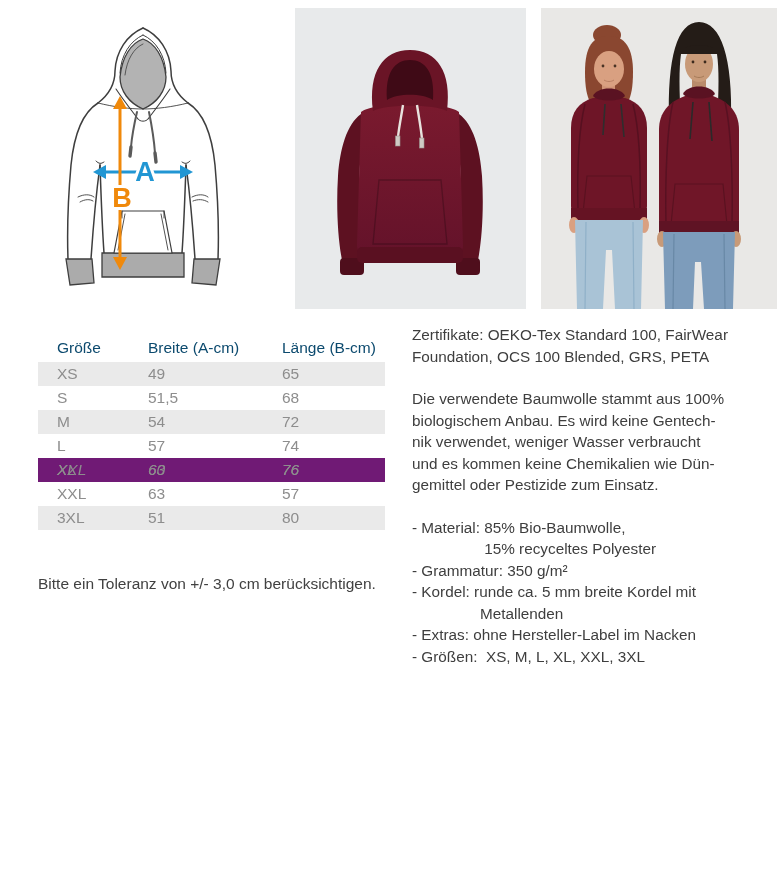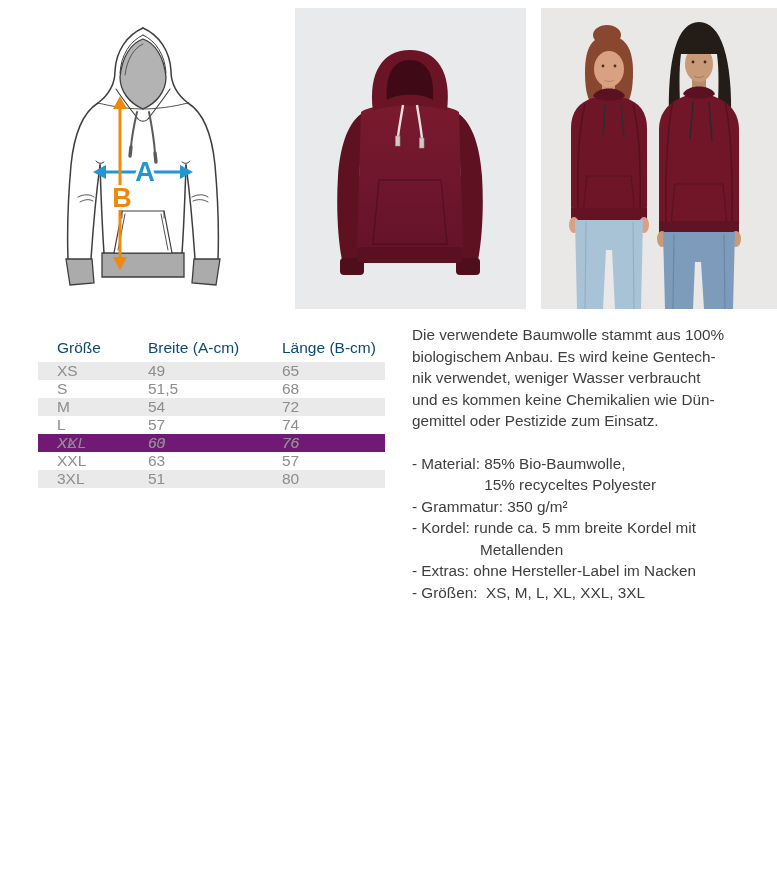--- a/index.html
+++ b/index.html
@@ -7,21 +7,21 @@
         font-family:"Liberation Sans",sans-serif;}
   .img-box{position:absolute;}
   #diagram-box{left:30px;top:15px;width:240px;height:295px;background:#ffffff;}
   #product-box{left:295px;top:8px;width:231px;height:301px;}
   #models-box{left:541px;top:8px;width:236px;height:301px;}
   .img-box svg{display:block;width:100%;height:100%;}
 
   table.size-table{position:absolute;left:38px;top:333px;width:347px;border-collapse:collapse;
         table-layout:fixed;font-size:15.5px;color:#8d8d8d;}
   table.size-table th{color:#0c4a6e;font-weight:400;text-align:left;height:29px;vertical-align:middle;padding:0;}
-  table.size-table td{height:18px;vertical-align:middle;padding:0;}
+  table.size-table td{height:24px;vertical-align:middle;padding:0;}
   table.size-table th:first-child,table.size-table td:first-child{padding-left:19px;}
   col.c1{width:110px;} col.c2{width:134px;} col.c3{width:103px;}
   tbody tr:nth-child(odd){background:#eaeaea;}
   tbody tr.glitch-row{background:#701a75;font-style:italic;}
   .stack{position:relative;display:inline-block;}
   .stack .ghost{position:absolute;left:0;top:0;}
 
   .tolerance{position:absolute;left:38px;top:575px;font-size:15.5px;color:#414141;}
 
   .description{position:absolute;left:412px;top:324px;width:362px;font-size:15.3px;
@@ -231,22 +231,25 @@
         <td>57</td>
       </tr>
       <tr>
         <td>3XL</td>
         <td>51</td>
         <td>80</td>
       </tr>
     </tbody>
   </table>
 
+  <div class="tolerance">Bitte ein Toleranz von +/- 3,0 cm berücksichtigen.</div>
 
   <div class="description">
+    <p>Zertifikate: OEKO-Tex Standard 100, FairWear
+Foundation, OCS 100 Blended, GRS, PETA</p>
     <p>Die verwendete Baumwolle stammt aus 100%
 biologischem Anbau. Es wird keine Gentech-
 nik verwendet, weniger Wasser verbraucht
 und es kommen keine Chemikalien wie Dün-
 gemittel oder Pestizide zum Einsatz.</p>
     <p class="list">- Material: 85% Bio-Baumwolle,
                  15% recyceltes Polyester
 - Grammatur: 350 g/m²
 - Kordel: runde ca. 5 mm breite Kordel mit
                 Metallenden

